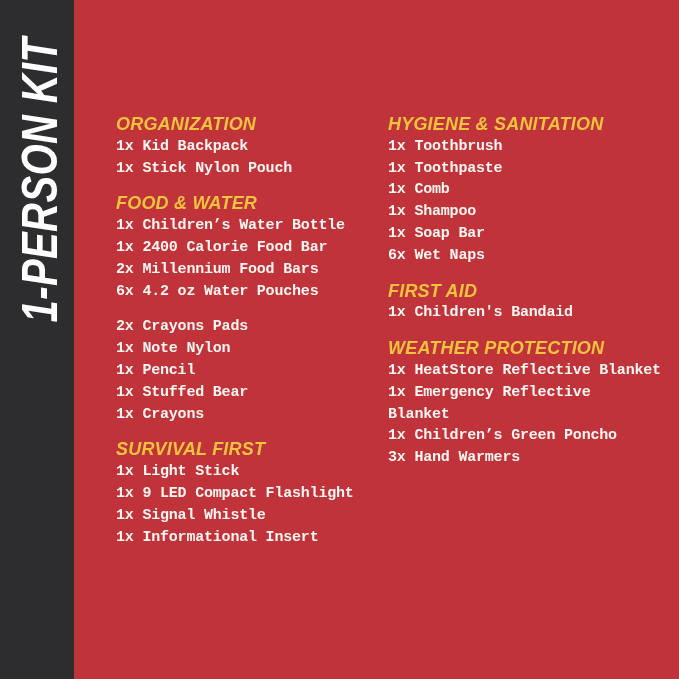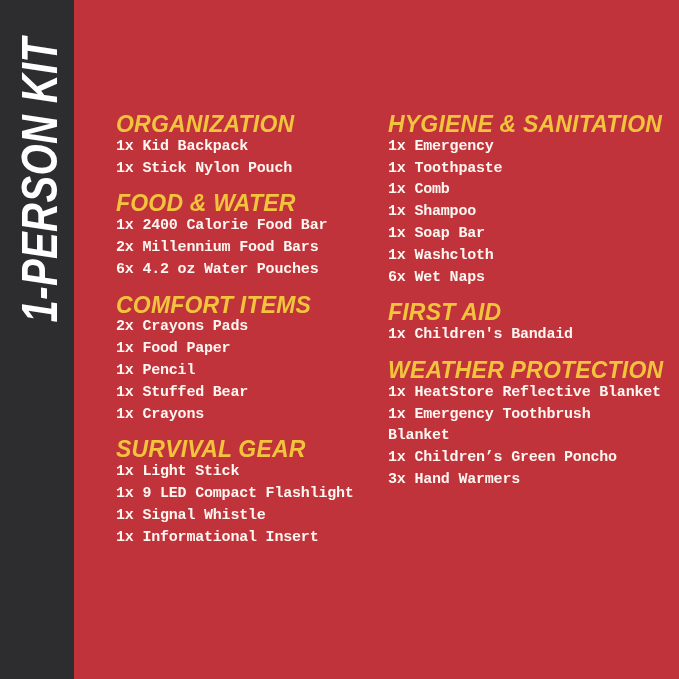--- a/index.html
+++ b/index.html
@@ -24,21 +24,21 @@
     white-space:nowrap;letter-spacing:0.5px;
   }
   .content{position:absolute;left:0;top:0;width:679px;height:679px;}
   .column{position:absolute;top:114px;}
   .column-0{left:116px;width:278px;}
   .column-1{left:388px;width:285px;}
   .section{margin-top:14px;}
   .section:first-child{margin-top:0;}
   .section-title{
     color:var(--heading,#f2c43e);
-    font-weight:700;font-style:italic;font-size:23px;
+    font-weight:700;font-style:italic;font-size:18px;
     line-height:21.8px;letter-spacing:0.2px;white-space:nowrap;
   }
   .item-line{
     color:var(--item_text,#fdf6f1);
     font-weight:700;font-size:15px;
     line-height:21.8px;letter-spacing:-0.2px;white-space:nowrap;font-family:Liberation Mono, monospace;
   }
 </style>
 </head>
 <body>
@@ -49,58 +49,57 @@
   </div>
   <div class="content">
     <div class="column column-0" id="col-0">
         <div class="section">
           <div class="section-title">ORGANIZATION</div>
           <div class="item-line">1x Kid Backpack</div>
           <div class="item-line">1x Stick Nylon Pouch</div>
         </div>
         <div class="section">
           <div class="section-title">FOOD &amp; WATER</div>
+          <div class="item-line">1x Children’s Water Bottle</div>
           <div class="item-line">1x 2400 Calorie Food Bar</div>
           <div class="item-line">2x Millennium Food Bars</div>
           <div class="item-line">6x 4.2 oz Water Pouches</div>
         </div>
         <div class="section">
-          <div class="section-title">COMFORT ITEMS</div>
           <div class="item-line">2x Crayons Pads</div>
-          <div class="item-line">1x Food Paper</div>
+          <div class="item-line">1x Note Nylon</div>
           <div class="item-line">1x Pencil</div>
           <div class="item-line">1x Stuffed Bear</div>
           <div class="item-line">1x Crayons</div>
         </div>
         <div class="section">
-          <div class="section-title">SURVIVAL GEAR</div>
+          <div class="section-title">SURVIVAL FIRST</div>
           <div class="item-line">1x Light Stick</div>
           <div class="item-line">1x 9 LED Compact Flashlight</div>
           <div class="item-line">1x Signal Whistle</div>
           <div class="item-line">1x Informational Insert</div>
         </div>
       </div>
     <div class="column column-1" id="col-1">
         <div class="section">
           <div class="section-title">HYGIENE &amp; SANITATION</div>
-          <div class="item-line">1x Emergency</div>
+          <div class="item-line">1x Toothbrush</div>
           <div class="item-line">1x Toothpaste</div>
           <div class="item-line">1x Comb</div>
           <div class="item-line">1x Shampoo</div>
           <div class="item-line">1x Soap Bar</div>
-          <div class="item-line">1x Washcloth</div>
           <div class="item-line">6x Wet Naps</div>
         </div>
         <div class="section">
           <div class="section-title">FIRST AID</div>
           <div class="item-line">1x Children's Bandaid</div>
         </div>
         <div class="section">
           <div class="section-title">WEATHER PROTECTION</div>
           <div class="item-line">1x HeatStore Reflective Blanket</div>
-          <div class="item-line">1x Emergency Toothbrush</div>
+          <div class="item-line">1x Emergency Reflective</div>
           <div class="item-line">Blanket</div>
           <div class="item-line">1x Children’s Green Poncho</div>
           <div class="item-line">3x Hand Warmers</div>
         </div>
       </div>
   </div>
 </div>
 
 </body></html>

